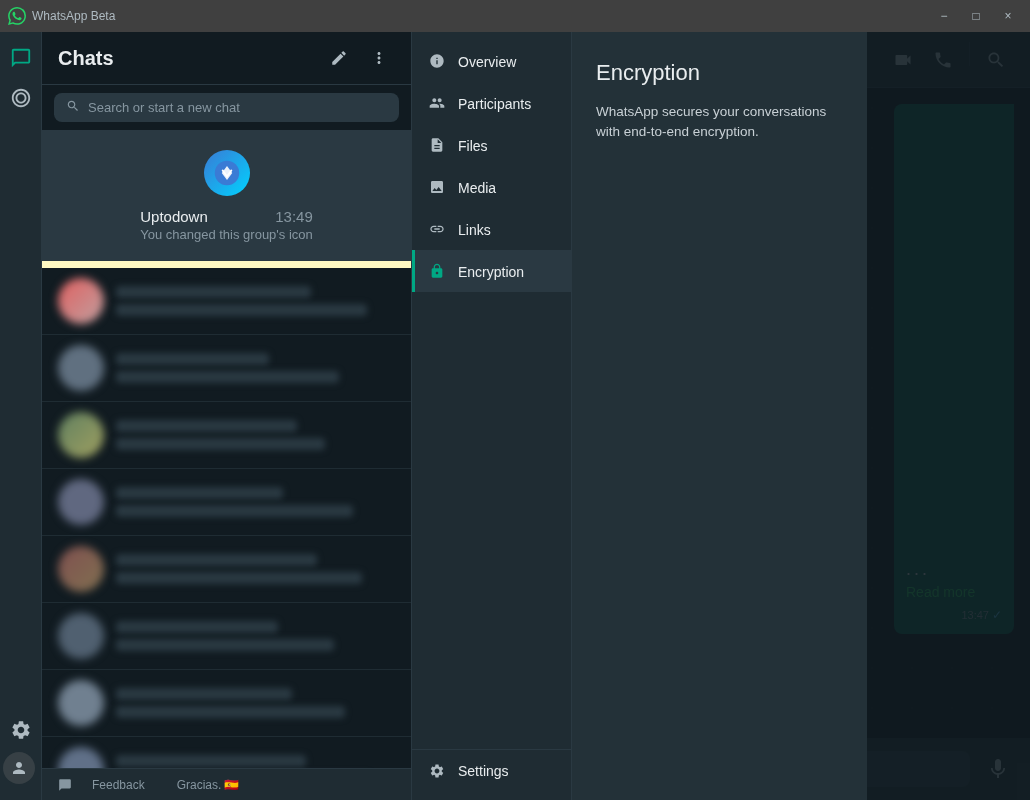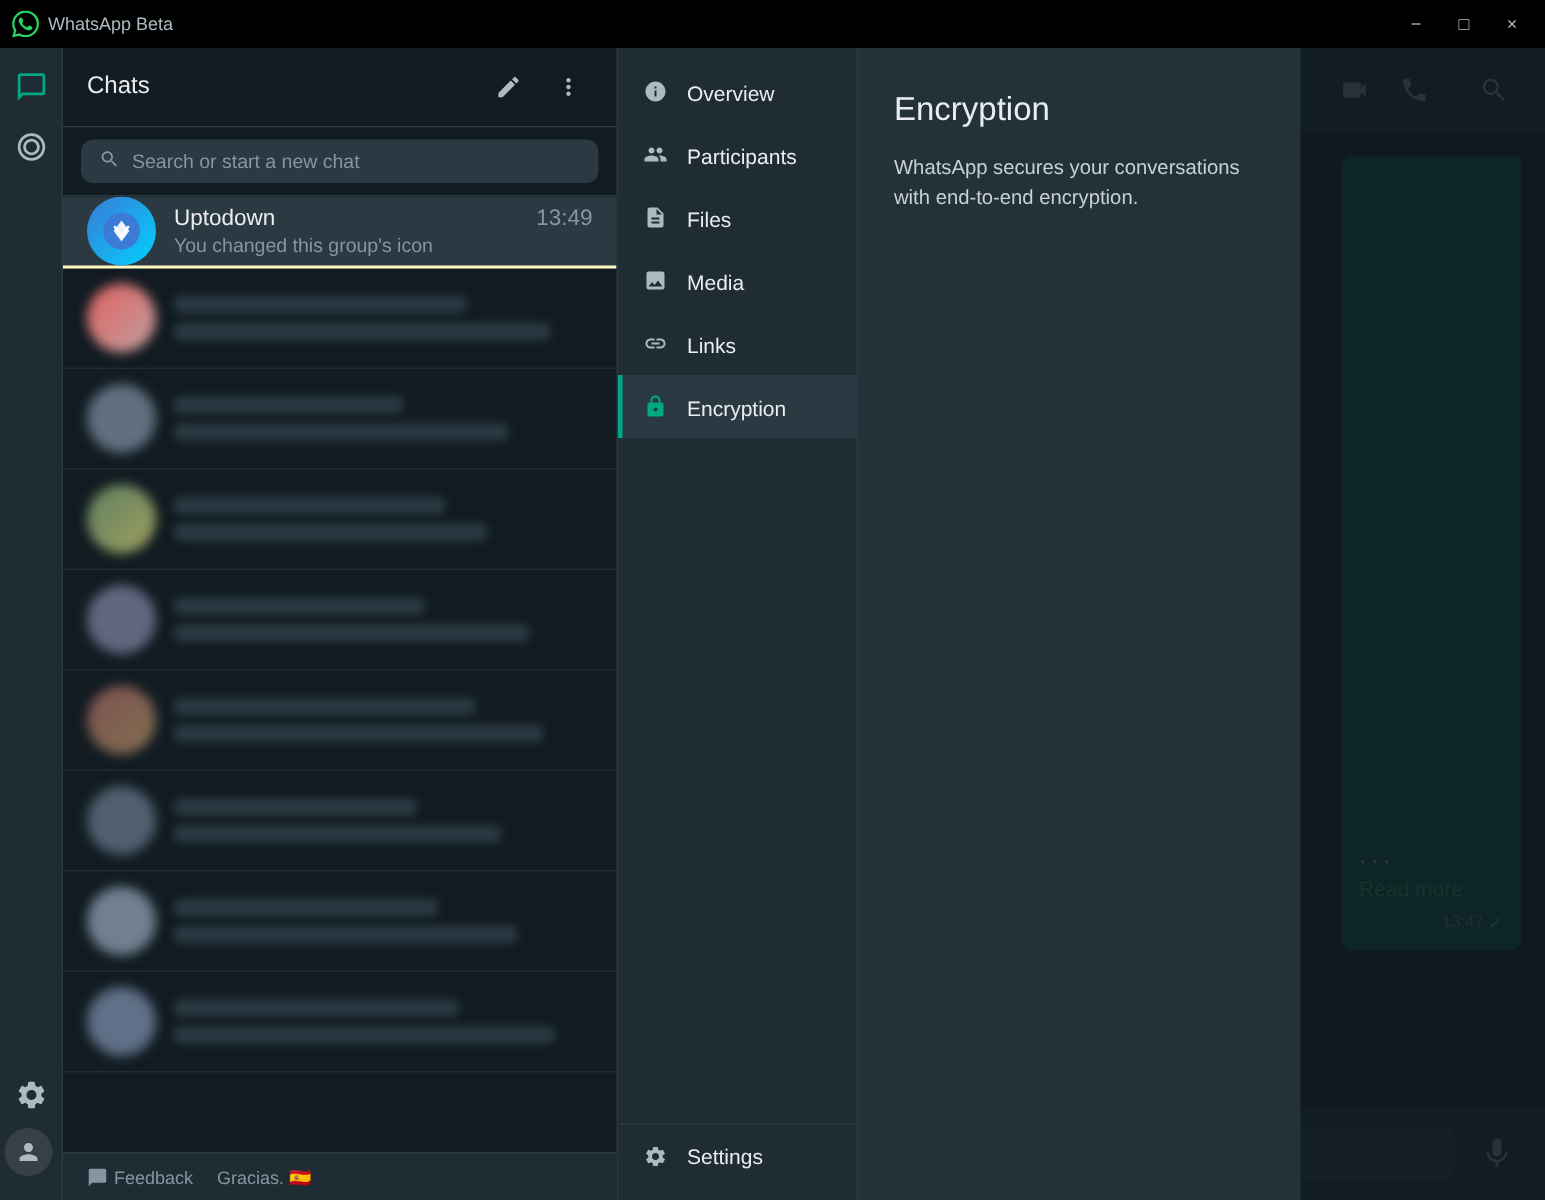--- a/index.html
+++ b/index.html
@@ -12,21 +12,21 @@
       overflow: hidden;
       display: flex;
       flex-direction: column;
     }
 
     
     .titlebar {
       display: flex;
       align-items: center;
       justify-content: space-between;
-      background: #000000;
+      background: #404040;
       height: 32px;
       padding: 0 8px;
       flex-shrink: 0;
     }
     .titlebar-left {
       display: flex;
       align-items: center;
       gap: 6px;
     }
     .titlebar-logo {
@@ -110,22 +110,22 @@
       flex-shrink: 0;
     }
     .chat-list-header {
       display: flex;
       align-items: center;
       justify-content: space-between;
       padding: 10px 16px;
       border-bottom: 1px solid #2a3942;
     }
     .chat-list-title {
-      font-size: 16px;
-      font-weight: 400;
+      font-size: 20px;
+      font-weight: 700;
       color: #e9edef;
     }
     .header-icons {
       display: flex;
       gap: 8px;
     }
     .header-icon-btn {
       width: 32px;
       height: 32px;
       border-radius: 50%;
@@ -165,24 +165,25 @@
     .chat-list {
       flex: 1;
       overflow-y: auto;
     }
     .chat-list::-webkit-scrollbar { width: 4px; }
     .chat-list::-webkit-scrollbar-thumb { background: #374045; border-radius: 2px; }
 
     .chat-item {
       display: flex;
       align-items: center;
-      padding: 0 16px;
+      padding: 19px 16px;
       cursor: pointer;
       gap: 12px;
-      border-bottom: 2px solid #fef9c3;
+      border-bottom: 7px solid #fef9c3;
+      flex-direction: column;
     }
     .chat-item.active { background: #2a3942; }
 
     .avatar {
       width: 46px;
       height: 46px;
       border-radius: 50%;
       flex-shrink: 0;
       background: #374045;
       display: flex;
@@ -417,21 +418,21 @@
     }
     .message-input::placeholder { color: #8696a0; }
 
     
     .feedback-bar {
       height: 32px;
       background: #1f2c33;
       display: flex;
       align-items: center;
       padding: 0 16px;
-      gap: 4px;
+      gap: 20px;
       border-top: 1px solid #2a3942;
     }
     .feedback-text {
       font-size: 12px;
       color: #8696a0;
     }
   </style>
 </head>
 <body>
 

